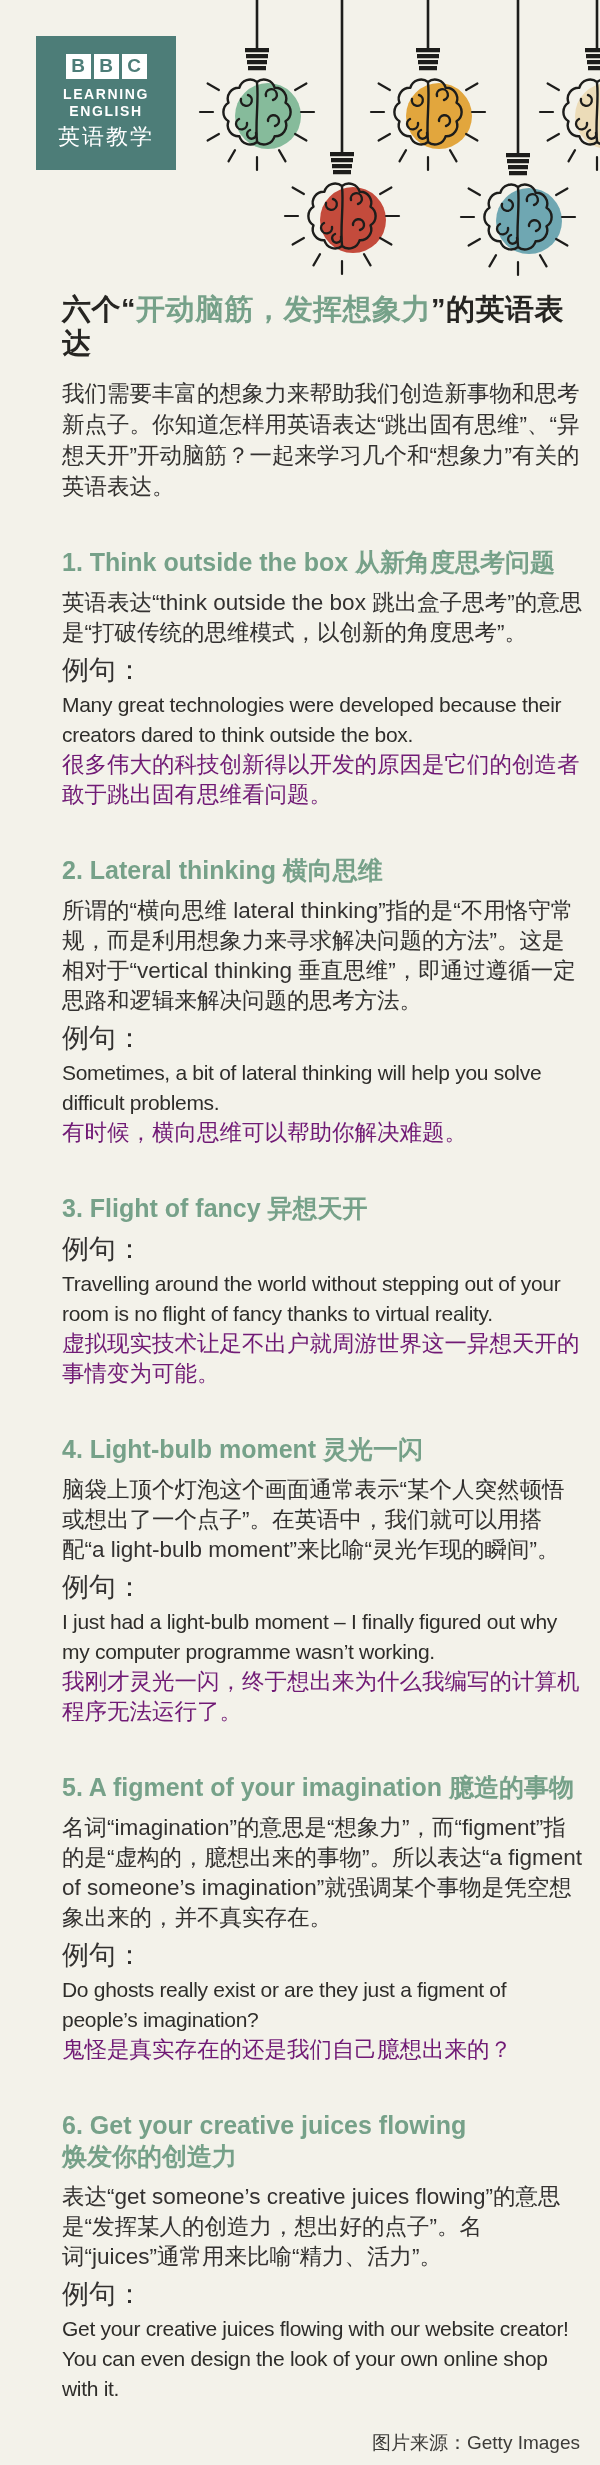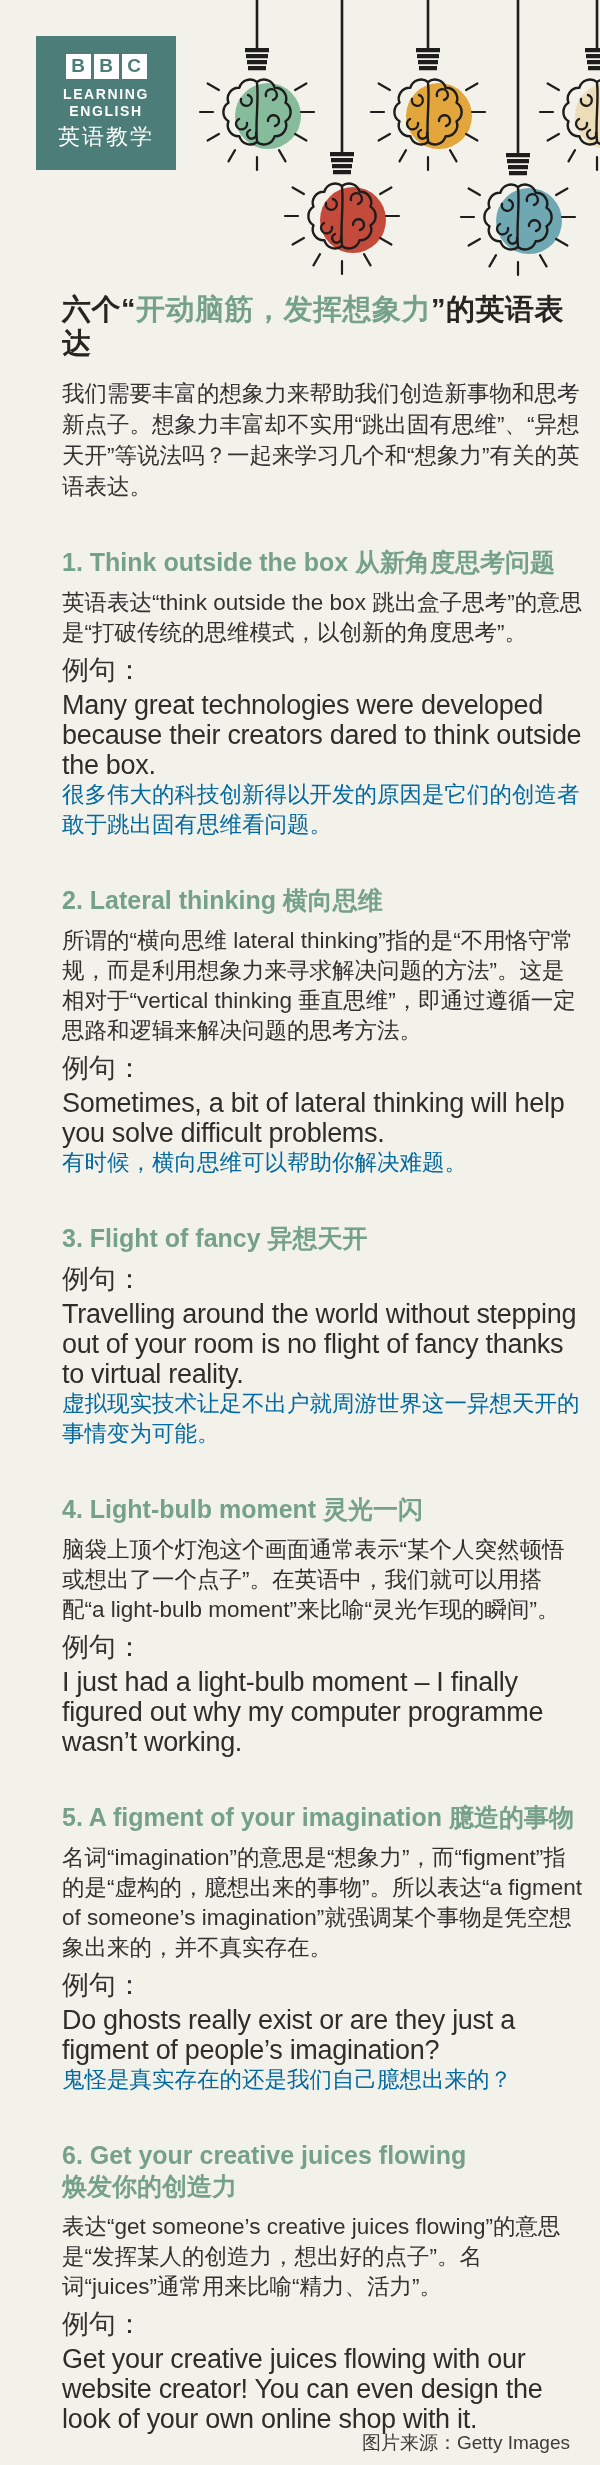--- a/index.html
+++ b/index.html
@@ -22,24 +22,24 @@
   .title{margin:0 0 18px 0;font-size:29px;line-height:34px;font-weight:700;color:#262522;letter-spacing:.5px;}
   .title .hl{color:#76a189;}
   .intro{margin:0 0 26px 0;font-size:22.5px;line-height:31px;color:#333130;}
 
   .section{margin-top:45px;}
   .h2{margin:0 0 10px 0;font-size:25px;line-height:31px;font-weight:600;color:#76a189;}
   .h2 span{display:block;}
   .h2 span:empty{display:none;}
   .def{margin:0 0 7px 0;font-size:22.5px;line-height:30px;color:#333130;}
   .label{margin:0 0 5px 0;font-size:27px;line-height:30px;color:#333130;}
-  .en{margin:0;font-size:27px;line-height:30px;color:#2e2d2a;letter-spacing:-0.3px;}
-  .zh{margin:0;font-size:22.5px;line-height:30px;color:#0369a1;}
+  .en{margin:0;font-size:21px;line-height:30px;color:#2e2d2a;letter-spacing:-0.3px;}
+  .zh{margin:0;font-size:22.5px;line-height:30px;color:#701a75;}
 
-  .credit{position:absolute;right:30px;bottom:9px;font-size:19px;color:#3c3b38;}
+  .credit{position:absolute;right:20px;bottom:9px;font-size:19px;color:#3c3b38;}
 </style>
 </head>
 <body>
 
 <div class="page">
 
   <div class="header">
     <svg class="bulbs" width="600" height="288" viewBox="0 0 600 288">
       <defs>
         <g id="bulb-shape">
@@ -102,21 +102,21 @@
       </div>
       <div class="logo-line">LEARNING</div>
       <div class="logo-line">ENGLISH</div>
       <div class="logo-cn">英语教学</div>
     </div>
   </div>
 
   <div class="content">
     <h1 class="title"><span>六个“</span><span class="hl">开动脑筋，发挥想象力</span><span>”的英语表达</span></h1>
 
-    <p class="intro">我们需要丰富的想象力来帮助我们创造新事物和思考新点子。想象力丰富却不实用“跳出固有思维”、“异想天开”等说法吗？一起来学习几个和“想象力”有关的英语表达。</p>
+    <p class="intro">我们需要丰富的想象力来帮助我们创造新事物和思考新点子。你知道怎样用英语表达“跳出固有思维”、“异想天开”开动脑筋？一起来学习几个和“想象力”有关的英语表达。</p>
 
     <div class="section">
       <h2 class="h2">
           <span>1. Think outside the box 从新角度思考问题</span>
         </h2>
       <p class="def">英语表达“think outside the box 跳出盒子思考”的意思是“打破传统的思维模式，以创新的角度思考”。</p>
       <p class="label">例句：</p>
       <p class="en">Many great technologies were developed because their creators dared to think outside the box.</p>
       <p class="zh">很多伟大的科技创新得以开发的原因是它们的创造者敢于跳出固有思维看问题。</p>
     </div>
@@ -140,20 +140,21 @@
       <p class="zh">虚拟现实技术让足不出户就周游世界这一异想天开的事情变为可能。</p>
     </div>
 
     <div class="section">
       <h2 class="h2">
           <span>4. Light-bulb moment 灵光一闪</span>
         </h2>
       <p class="def">脑袋上顶个灯泡这个画面通常表示“某个人突然顿悟或想出了一个点子”。在英语中，我们就可以用搭配“a light-bulb moment”来比喻“灵光乍现的瞬间”。</p>
       <p class="label">例句：</p>
       <p class="en">I just had a light-bulb moment – I finally figured out why my computer programme wasn’t working.</p>
+      <p class="zh">我刚才灵光一闪，终于想出来为什么我编写的计算机程序无法运行了。</p>
     </div>
 
     <div class="section">
       <h2 class="h2">
           <span>5. A figment of your imagination 臆造的事物</span>
         </h2>
       <p class="def">名词“imagination”的意思是“想象力”，而“figment”指的是“虚构的，臆想出来的事物”。所以表达“a figment of someone’s imagination”就强调某个事物是凭空想象出来的，并不真实存在。</p>
       <p class="label">例句：</p>
       <p class="en">Do ghosts really exist or are they just a figment of people’s imagination?</p>
       <p class="zh">鬼怪是真实存在的还是我们自己臆想出来的？</p>

